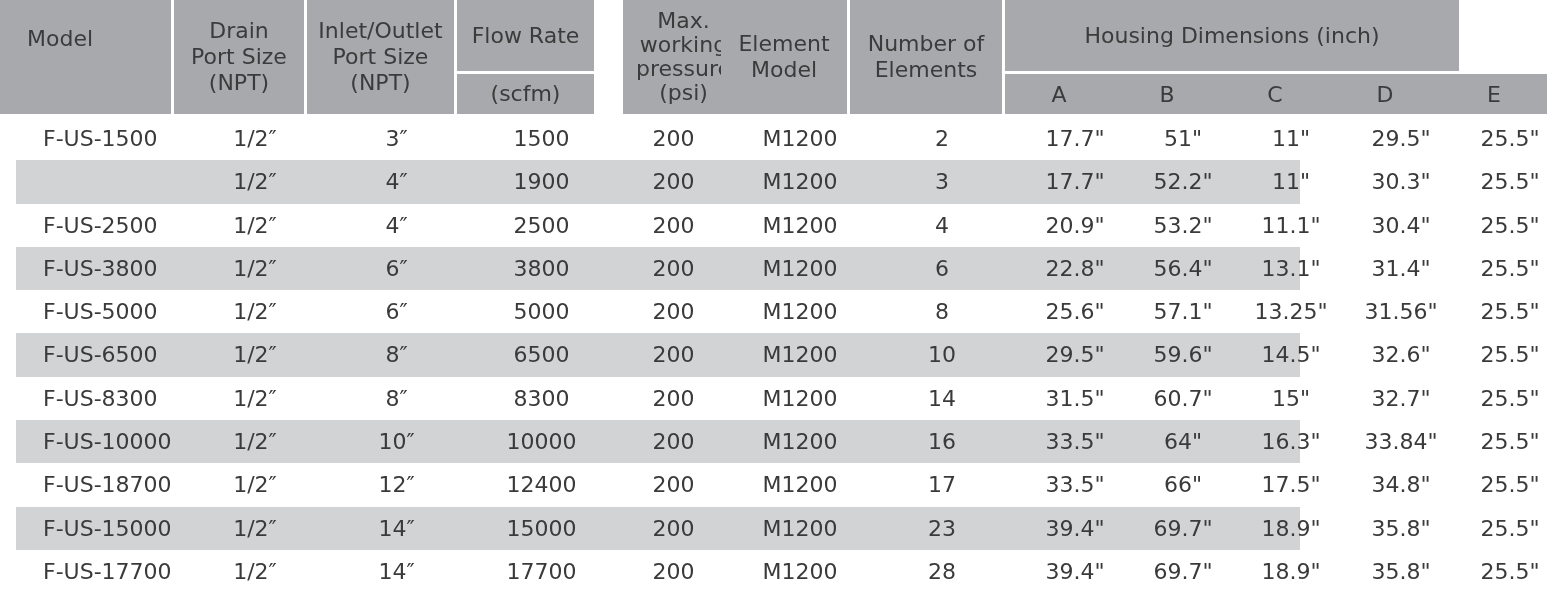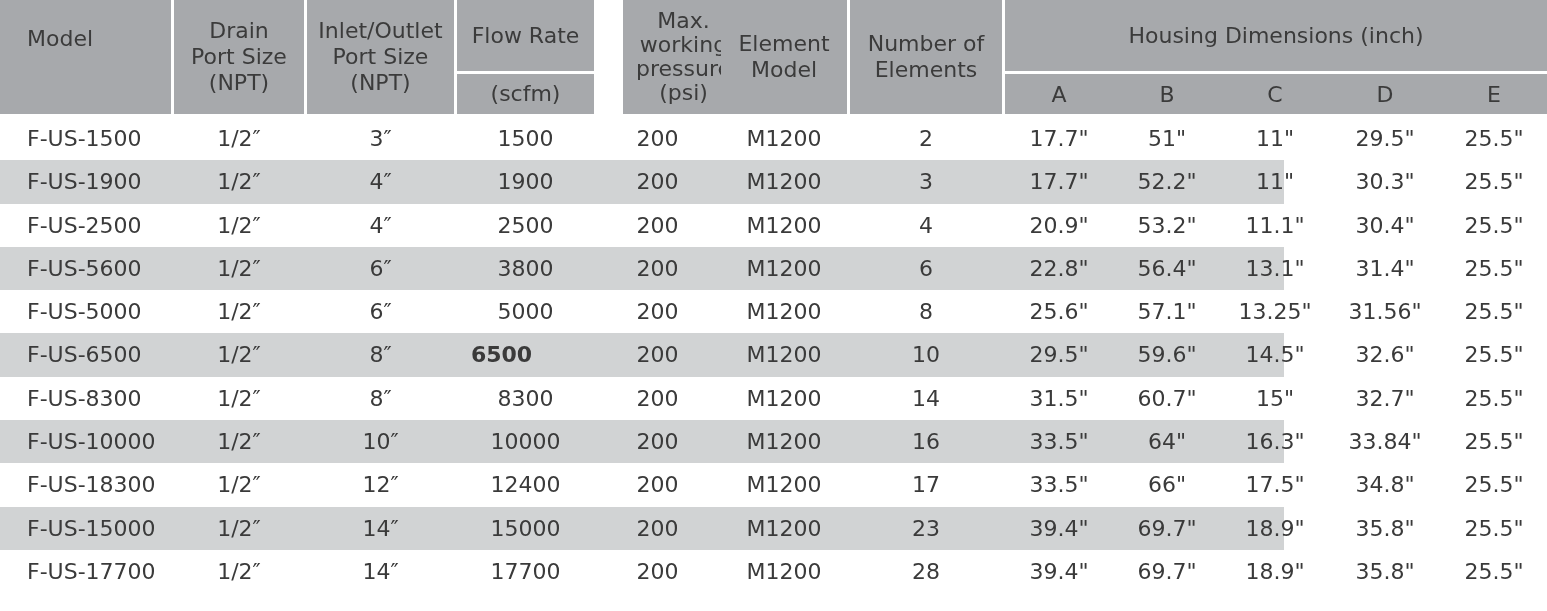--- a/index.html
+++ b/index.html
@@ -2,21 +2,21 @@
 <html><head>
   <meta charset="utf-8">
   <style>
     html, body { margin: 0; padding: 0; background: #ffffff; }
     body { width: 1547px; height: 611px; overflow: hidden; font-family: "DejaVu Sans", sans-serif; color: #3a3a3a; }
     .wrap { position: relative; width: 1547px; height: 611px; }
     .hdr { position: absolute; top: 0; height: 114px; left: 0; width: 1547px; border-radius: 19px; }
     .hc { position: absolute; background: #a7a9ac; color: #3b3b3b; font-size: 22px; line-height: 26px; text-align: center; display: flex; align-items: center; justify-content: center; box-sizing: border-box; }
     .hc.left { justify-content: flex-start; padding-left: 27px; align-items: flex-start; padding-top: 26px; }
     .hc span { display: block; }
-    .rows { position: absolute; top: 117px; left: 0; width: 1284px; }
+    .rows { position: absolute; top: 117px; left: 0; width: 1284px; padding-left: 16px; }
     .row { position: relative; height: 43.3px; }
     .row.alt { background: #d1d3d4; }
     .cell { position: absolute; top: 0; height: 43.3px; line-height: 43px; font-size: 22px; text-align: center; color: #3a3a3a; white-space: nowrap; }
     .cell.model { text-align: left; padding-left: 27px; }
   </style>
 </head>
 <body>
 
 <div class="wrap">
   <div class="hdr">
@@ -46,21 +46,21 @@
       <span>(psi)</span>
     </div>
     <div class="hc" style="left:721px;top:0;width:126px;height:114px;flex-direction:column;">
       <span>Element</span>
       <span>Model</span>
     </div>
     <div class="hc" style="left:850px;top:0;width:152px;height:114px;flex-direction:column;">
       <span>Number of</span>
       <span>Elements</span>
     </div>
-    <div class="hc" style="left:1005px;top:0;width:542px;height:71px;">
+    <div class="hc" style="left:1005px;top:0;width:454px;height:71px;">
       <span>Housing Dimensions (inch)</span>
     </div>
     <div class="hc" style="left:1005px;top:74px;width:542px;height:40px;justify-content:flex-start;">
       <span style="position:absolute;left:0;width:108px;text-align:center;top:8px;">A</span>
       <span style="position:absolute;left:108px;width:108px;text-align:center;top:8px;">B</span>
       <span style="position:absolute;left:216px;width:108px;text-align:center;top:8px;">C</span>
       <span style="position:absolute;left:324px;width:112px;text-align:center;top:8px;">D</span>
       <span style="position:absolute;left:436px;width:106px;text-align:center;top:8px;">E</span>
     </div>
   </div>
@@ -74,21 +74,20 @@
     <div class="cell" style="left:597px;width:121px;">200</div>
     <div class="cell" style="left:721px;width:126px;">M1200</div>
     <div class="cell" style="left:850px;width:152px;">2</div>
     <div class="cell" style="left:1005px;width:108px;">17.7"</div>
     <div class="cell" style="left:1113px;width:108px;">51"</div>
     <div class="cell" style="left:1221px;width:108px;">11"</div>
     <div class="cell" style="left:1329px;width:112px;">29.5"</div>
     <div class="cell" style="left:1441px;width:106px;">25.5"</div>
   </div>
       <div class="row alt">
-    <div class="cell model" style="left:0;width:150px;">F-US-1900</div>
     <div class="cell" style="left:174px;width:130px;">1/2″</div>
     <div class="cell" style="left:307px;width:147px;">4″</div>
     <div class="cell" style="left:457px;width:137px;">1900</div>
     <div class="cell" style="left:597px;width:121px;">200</div>
     <div class="cell" style="left:721px;width:126px;">M1200</div>
     <div class="cell" style="left:850px;width:152px;">3</div>
     <div class="cell" style="left:1005px;width:108px;">17.7"</div>
     <div class="cell" style="left:1113px;width:108px;">52.2"</div>
     <div class="cell" style="left:1221px;width:108px;">11"</div>
     <div class="cell" style="left:1329px;width:112px;">30.3"</div>
@@ -102,21 +101,21 @@
     <div class="cell" style="left:597px;width:121px;">200</div>
     <div class="cell" style="left:721px;width:126px;">M1200</div>
     <div class="cell" style="left:850px;width:152px;">4</div>
     <div class="cell" style="left:1005px;width:108px;">20.9"</div>
     <div class="cell" style="left:1113px;width:108px;">53.2"</div>
     <div class="cell" style="left:1221px;width:108px;">11.1"</div>
     <div class="cell" style="left:1329px;width:112px;">30.4"</div>
     <div class="cell" style="left:1441px;width:106px;">25.5"</div>
   </div>
       <div class="row alt">
-    <div class="cell model" style="left:0;width:150px;">F-US-5600</div>
+    <div class="cell model" style="left:0;width:150px;">F-US-3800</div>
     <div class="cell" style="left:174px;width:130px;">1/2″</div>
     <div class="cell" style="left:307px;width:147px;">6″</div>
     <div class="cell" style="left:457px;width:137px;">3800</div>
     <div class="cell" style="left:597px;width:121px;">200</div>
     <div class="cell" style="left:721px;width:126px;">M1200</div>
     <div class="cell" style="left:850px;width:152px;">6</div>
     <div class="cell" style="left:1005px;width:108px;">22.8"</div>
     <div class="cell" style="left:1113px;width:108px;">56.4"</div>
     <div class="cell" style="left:1221px;width:108px;">13.1"</div>
     <div class="cell" style="left:1329px;width:112px;">31.4"</div>
@@ -133,21 +132,21 @@
     <div class="cell" style="left:1005px;width:108px;">25.6"</div>
     <div class="cell" style="left:1113px;width:108px;">57.1"</div>
     <div class="cell" style="left:1221px;width:108px;">13.25"</div>
     <div class="cell" style="left:1329px;width:112px;">31.56"</div>
     <div class="cell" style="left:1441px;width:106px;">25.5"</div>
   </div>
       <div class="row alt">
     <div class="cell model" style="left:0;width:150px;">F-US-6500</div>
     <div class="cell" style="left:174px;width:130px;">1/2″</div>
     <div class="cell" style="left:307px;width:147px;">8″</div>
-    <div class="cell" style="left:433px;width:137px;font-weight:bold;">6500</div>
+    <div class="cell" style="left:457px;width:137px;">6500</div>
     <div class="cell" style="left:597px;width:121px;">200</div>
     <div class="cell" style="left:721px;width:126px;">M1200</div>
     <div class="cell" style="left:850px;width:152px;">10</div>
     <div class="cell" style="left:1005px;width:108px;">29.5"</div>
     <div class="cell" style="left:1113px;width:108px;">59.6"</div>
     <div class="cell" style="left:1221px;width:108px;">14.5"</div>
     <div class="cell" style="left:1329px;width:112px;">32.6"</div>
     <div class="cell" style="left:1441px;width:106px;">25.5"</div>
   </div>
       <div class="row">
@@ -172,21 +171,21 @@
     <div class="cell" style="left:597px;width:121px;">200</div>
     <div class="cell" style="left:721px;width:126px;">M1200</div>
     <div class="cell" style="left:850px;width:152px;">16</div>
     <div class="cell" style="left:1005px;width:108px;">33.5"</div>
     <div class="cell" style="left:1113px;width:108px;">64"</div>
     <div class="cell" style="left:1221px;width:108px;">16.3"</div>
     <div class="cell" style="left:1329px;width:112px;">33.84"</div>
     <div class="cell" style="left:1441px;width:106px;">25.5"</div>
   </div>
       <div class="row">
-    <div class="cell model" style="left:0;width:150px;">F-US-18300</div>
+    <div class="cell model" style="left:0;width:150px;">F-US-18700</div>
     <div class="cell" style="left:174px;width:130px;">1/2″</div>
     <div class="cell" style="left:307px;width:147px;">12″</div>
     <div class="cell" style="left:457px;width:137px;">12400</div>
     <div class="cell" style="left:597px;width:121px;">200</div>
     <div class="cell" style="left:721px;width:126px;">M1200</div>
     <div class="cell" style="left:850px;width:152px;">17</div>
     <div class="cell" style="left:1005px;width:108px;">33.5"</div>
     <div class="cell" style="left:1113px;width:108px;">66"</div>
     <div class="cell" style="left:1221px;width:108px;">17.5"</div>
     <div class="cell" style="left:1329px;width:112px;">34.8"</div>

